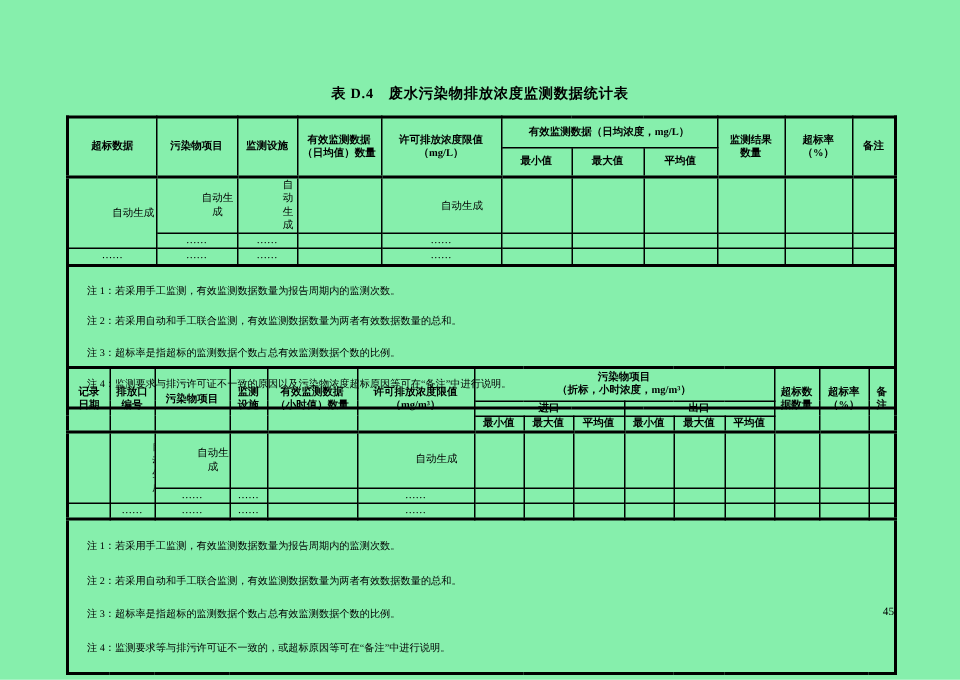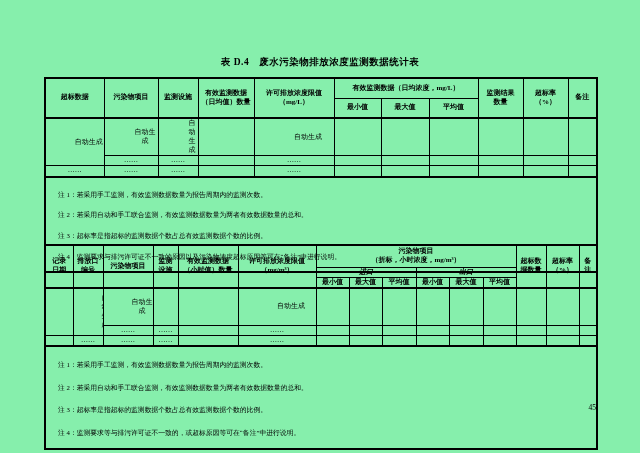--- a/index.html
+++ b/index.html
@@ -39,21 +39,21 @@
   #t4 .note-line{line-height:11.6px;}
   #t5 .note-line{line-height:13.4px;}
   #t4 .notes-cell{height:46px;padding-top:2px;}
   #t5 .notes-cell{height:53px;padding-top:2px;}
   
   #t4 thead tr{height:20px;}
   #t4 tr.body-r1{height:19px;}
   #t4 tr.body-r2{height:10px;}
   #t4 tr.body-r3{height:9px;}
   #t5 thead tr.h1{height:22px;}
-  #t5 thead tr.h2{height:10px;font-style:italic;}
+  #t5 thead tr.h2{height:10px;}
   #t5 thead tr.h3{height:10px;}
   #t5 tr.body-r1{height:22px;}
   #t5 tr.body-r2{height:10px;}
   #t5 tr.body-r3{height:9px;}
   .page-number{
     position:absolute;top:403px;right:44px;
     font-size:7.5px;color:#000;text-align:right;
   }
 </style>
 </head>

